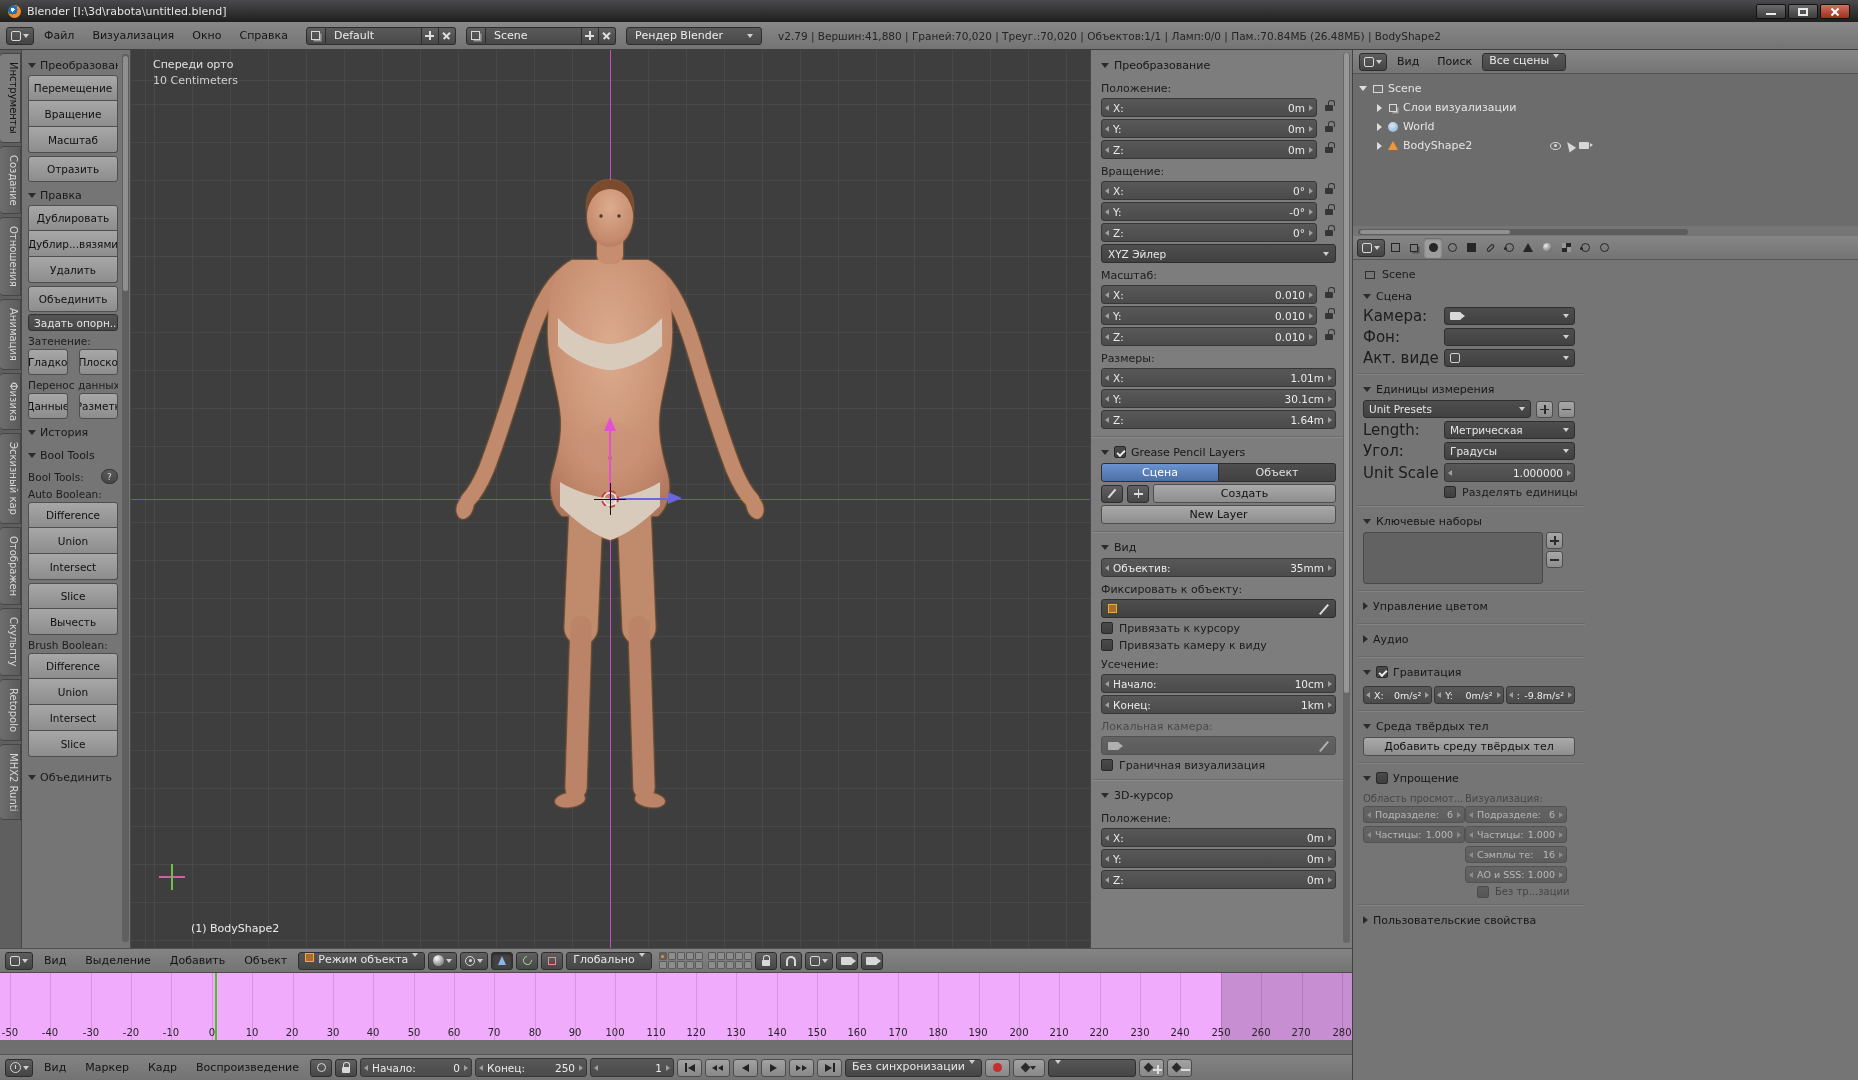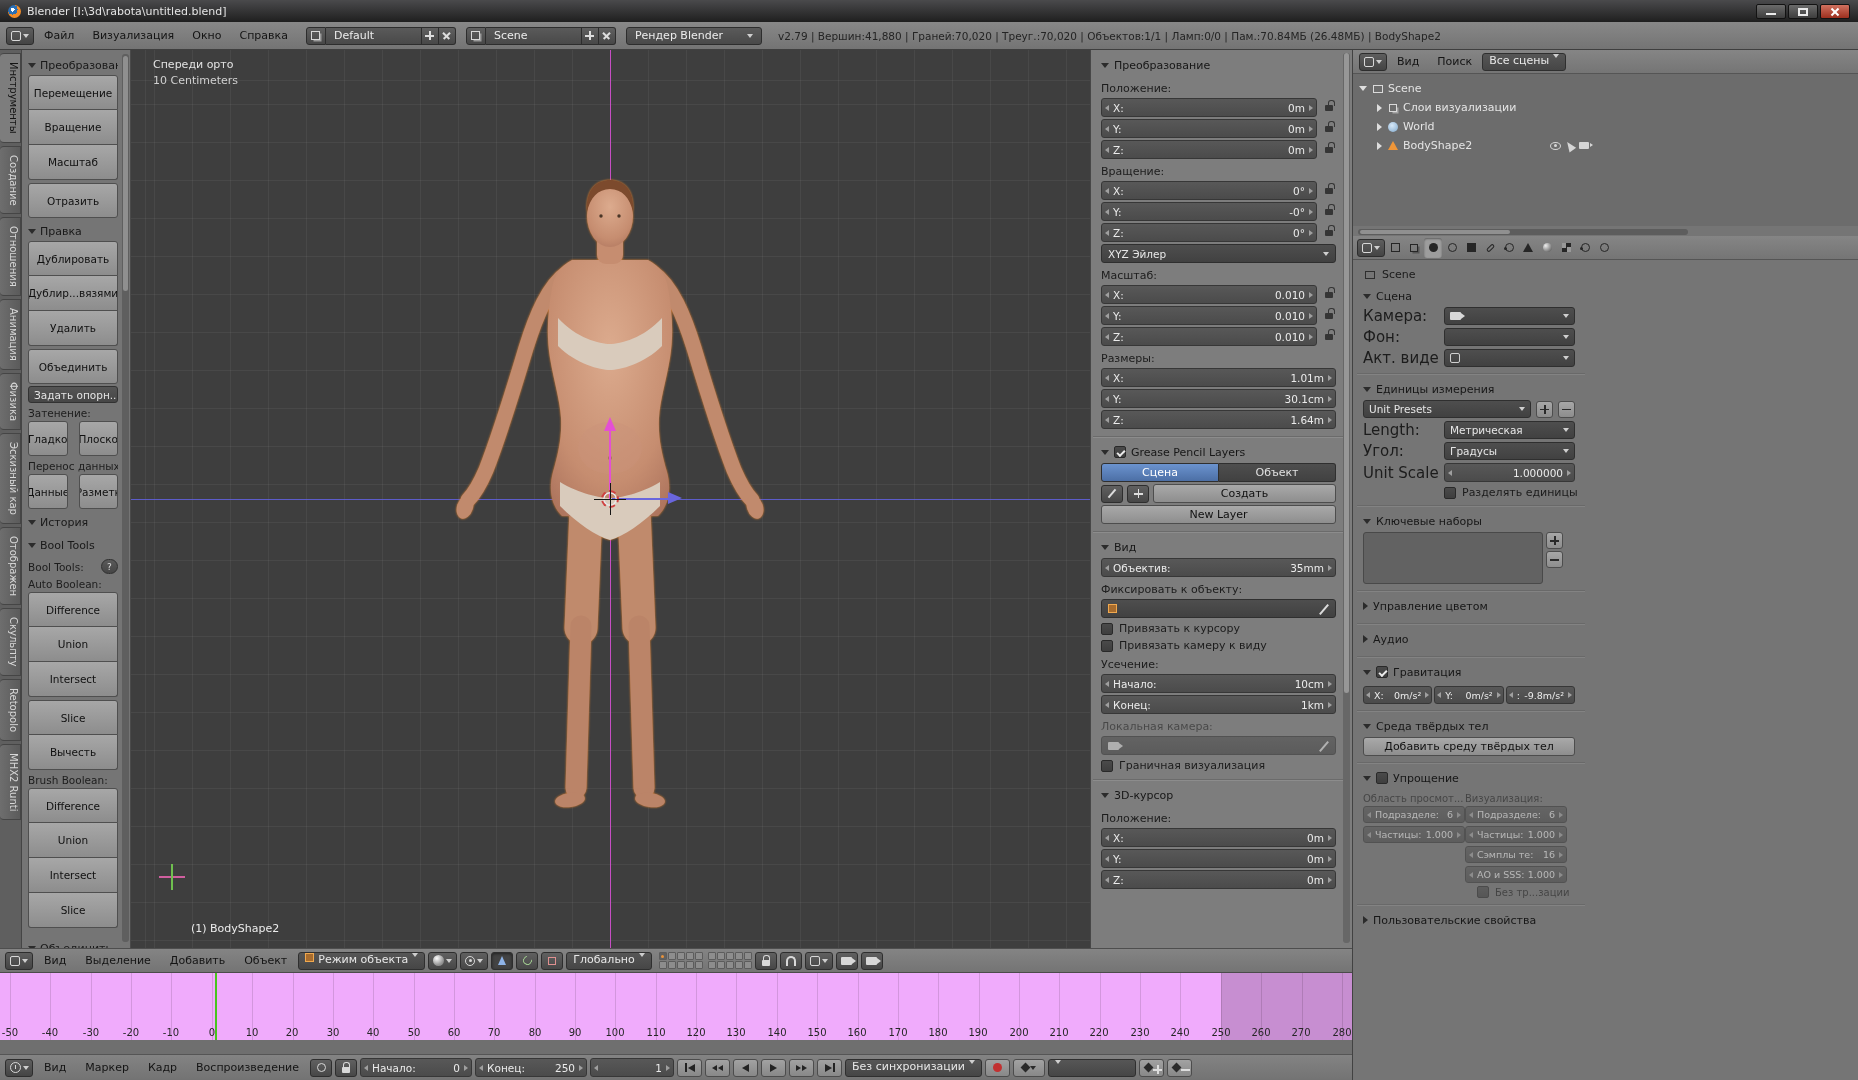--- a/index.html
+++ b/index.html
@@ -37,21 +37,21 @@
 .ltabs{position:absolute;left:0;top:50px;width:22px;height:898px;background:#5f5f5f;border-right:1px solid #454545;padding-top:3px;display:flex;flex-direction:column}
 .ltab{writing-mode:vertical-rl;background:linear-gradient(90deg,#6e6e6e,#5b5b5b);border:1px solid #454545;border-left:none;border-radius:4px 0 0 4px;color:#d8d8d8;font-size:10px;padding:8px 1px;margin-bottom:3px;width:21px;text-align:center;white-space:nowrap;overflow:hidden}
 .ltab.on{background:#7d7d7d;color:#141414}
 
 .shelf{position:absolute;left:22px;top:50px;width:109px;height:898px;background:#757575;border-right:1px solid #4a4a4a;padding:2px 12px 4px 6px;overflow:hidden}
 .sb{position:absolute;right:1px;top:4px;width:7px;height:888px;background:#5f5f5f;border-radius:3px}
 .sb .thumb{position:absolute;left:1px;top:2px;width:5px;height:235px;background:#8f8f8f;border-radius:3px}
 .ph{display:flex;align-items:center;gap:4px;height:20px;margin-top:3px;color:#191919;white-space:nowrap;overflow:hidden}
 .tri-d{width:0;height:0;border-left:4px solid transparent;border-right:4px solid transparent;border-top:5px solid #2b2b2b;flex:none}
 .tri-r{width:0;height:0;border-top:4px solid transparent;border-bottom:4px solid transparent;border-left:5px solid #2b2b2b;flex:none}
-.sbtn{height:35px;background:linear-gradient(#a7a7a7,#8d8d8d);border:1px solid #4f4f4f;border-radius:3px;display:flex;align-items:center;justify-content:center;color:#101010;margin-bottom:2px;font-size:10.5px;white-space:nowrap;overflow:hidden}
+.sbtn{height:26px;background:linear-gradient(#a7a7a7,#8d8d8d);border:1px solid #4f4f4f;border-radius:3px;display:flex;align-items:center;justify-content:center;color:#101010;margin-bottom:2px;font-size:10.5px;white-space:nowrap;overflow:hidden}
 .sgroup{margin-bottom:3px}
 .sgroup .sbtn{margin-bottom:0;border-radius:0;border-top-width:0}
 .sgroup .sbtn:first-child{border-radius:3px 3px 0 0;border-top-width:1px}
 .sgroup .sbtn:last-child{border-radius:0 0 3px 3px}
 .slabel{color:#1d1d1d;margin:4px 0 2px;font-size:10.5px;white-space:nowrap;overflow:hidden;display:flex;align-items:center;gap:4px}
 .srow{display:flex;gap:11px;margin-bottom:2px}
 .srow .sbtn{flex:1;margin-bottom:0}
 .sdd{height:17px;background:linear-gradient(#555,#464646);border:1px solid #323232;border-radius:3px;color:#e4e4e4;display:flex;align-items:center;padding:0 5px;margin-bottom:2px;font-size:10.5px;white-space:nowrap;overflow:hidden}
 .helpbtn{width:17px;height:15px;border-radius:8px;background:linear-gradient(#5a5a5a,#454545);border:1px solid #303030;color:#ddd;display:flex;align-items:center;justify-content:center;font-size:9px;margin-left:auto}
 
@@ -109,21 +109,21 @@
 .nrow .nf{flex:1}
 .lockb{width:15px;height:17px;display:flex;align-items:center;justify-content:center;flex:none}
 .locki{position:relative;width:8px;height:6px;background:#353535;border-radius:1px}
 .locki::before{content:"";position:absolute;left:3.2px;top:-5px;width:5px;height:5px;border:1.5px solid #353535;border-bottom:none;border-radius:3px 3px 0 0}
 .nlabel{color:#1c1c1c;margin:6px 0 3px;white-space:nowrap}
 .ndd{height:19px;background:linear-gradient(#4e4e4e,#414141);border:1px solid #2f2f2f;border-radius:3px;color:#e8e8e8;display:flex;align-items:center;gap:5px;padding:0 6px;margin-bottom:2px;font-size:10.5px;white-space:nowrap;overflow:hidden}
 .ndd .dda{margin-left:auto}
 .nbtn{height:19px;background:linear-gradient(#a9a9a9,#8e8e8e);border:1px solid #4d4d4d;border-radius:3px;color:#111;display:flex;align-items:center;justify-content:center;margin-bottom:2px;white-space:nowrap;overflow:hidden}
 .chk{width:12px;height:12px;background:linear-gradient(#4a4a4a,#3e3e3e);border:1px solid #292929;border-radius:2px;position:relative;flex:none}
 .chk.on::after{content:"";position:absolute;left:2px;top:2.5px;width:6px;height:3px;border-left:2px solid #ececec;border-bottom:2px solid #ececec;transform:rotate(-45deg)}
-.chkrow{display:flex;align-items:center;gap:6px;margin:4px 0;color:#1c1c1c;white-space:nowrap}
+.chkrow{display:flex;align-items:flex-start;gap:6px;margin:4px 0;color:#1c1c1c;white-space:nowrap}
 .gp-tabs{display:flex;margin-bottom:2px}
 .gp-tab{flex:1;height:19px;display:flex;align-items:center;justify-content:center;border:1px solid #2f2f2f;background:linear-gradient(#4e4e4e,#414141);color:#e0e0e0}
 .gp-tab.on{background:linear-gradient(var(--accent,#6b93cf),#4c6fa5);color:#fff}
 .gp-tab:first-child{border-radius:3px 0 0 3px}
 .gp-tab:last-child{border-radius:0 3px 3px 0;border-left:none}
 .dim{opacity:.55}
 .eyedrop{width:10px;height:12px;position:relative;margin-left:auto;flex:none}
 .eyedrop::before{content:"";position:absolute;left:4px;top:0;width:2px;height:13px;background:#dcdcdc;transform:rotate(40deg)}
 .pennib{width:2px;height:11px;background:#dcdcdc;transform:rotate(40deg)}
 

